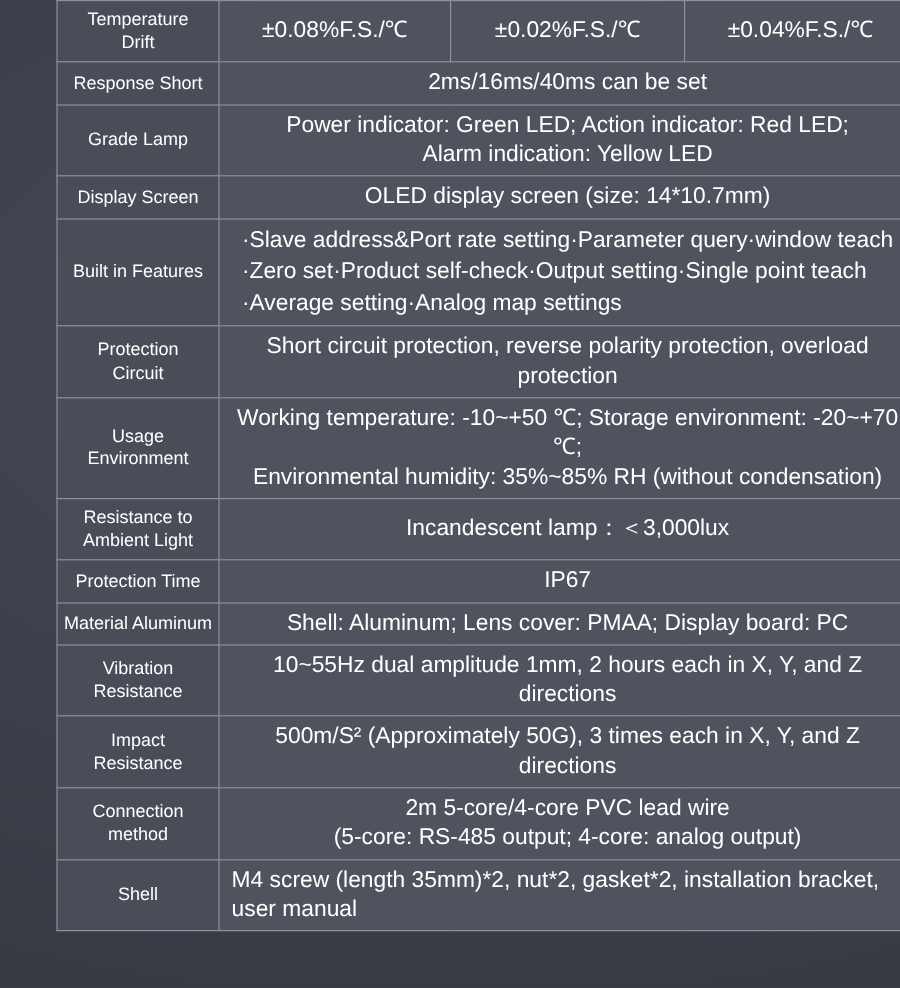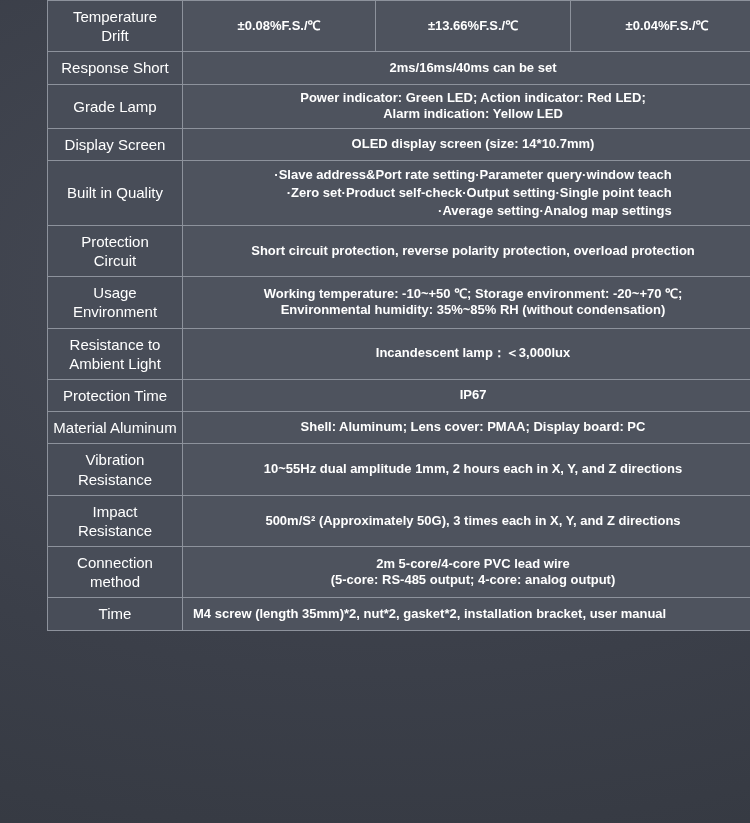--- a/index.html
+++ b/index.html
@@ -37,72 +37,71 @@
     text-align: center;
   }
   td.label {
     width: 126px;
     background: #484d58;
     font-size: 15px;
     padding: 6px 4px;
   }
   td.value {
     background: #4e535e;
-    font-size: 13px;
-    font-weight: bold;
+    font-size: 19px;
   }
   td.value.left {
     text-align: left;
     padding-left: 10px;
   }
   .multi {
     display: block;
   }
   .bullets {
-    text-align: right;
+    text-align: left;
     display: inline-block;
     line-height: 1.38;
   }
   .drift-cell { width: 176px; }
   .drift-cell2 { width: 178px; }
   .drift-cell3 { width: 176px; }
 </style>
 </head>
 <body>
 
 <div class="page">
   <table class="spec-table">
     <tbody>
 
       <tr>
         <td class="label">
           <span class="multi">Temperature<br>Drift</span>
         </td>
         <td class="value drift-cell">±0.08%F.S./℃</td>
-        <td class="value drift-cell2">±13.66%F.S./℃</td>
+        <td class="value drift-cell2">±0.02%F.S./℃</td>
         <td class="value drift-cell3">±0.04%F.S./℃</td>
       </tr>
 
       <tr>
         <td class="label">Response Short</td>
         <td class="value" colspan="3">2ms/16ms/40ms can be set</td>
       </tr>
 
       <tr>
         <td class="label">Grade Lamp</td>
         <td class="value" colspan="3">Power indicator: Green LED; Action indicator: Red LED;<br>Alarm indication: Yellow LED</td>
       </tr>
 
       <tr>
         <td class="label">Display Screen</td>
         <td class="value" colspan="3">OLED display screen (size: 14*10.7mm)</td>
       </tr>
 
       <tr>
-        <td class="label">Built in Quality</td>
+        <td class="label">Built in Features</td>
         <td class="value" colspan="3">
           <span class="bullets">·Slave address&amp;Port rate setting·Parameter query·window teach<br>·Zero set·Product self-check·Output setting·Single point teach<br>·Average setting·Analog map settings</span>
         </td>
       </tr>
 
       <tr>
         <td class="label">Protection<br>Circuit</td>
         <td class="value" colspan="3">Short circuit protection, reverse polarity protection, overload protection</td>
       </tr>
 
@@ -135,19 +134,19 @@
         <td class="label">Impact<br>Resistance</td>
         <td class="value" colspan="3">500m/S² (Approximately 50G), 3 times each in X, Y, and Z directions</td>
       </tr>
 
       <tr>
         <td class="label">Connection<br>method</td>
         <td class="value" colspan="3">2m 5-core/4-core PVC lead wire<br>(5-core: RS-485 output; 4-core: analog output)</td>
       </tr>
 
       <tr>
-        <td class="label">Time</td>
+        <td class="label">Shell</td>
         <td class="value left" colspan="3">M4 screw (length 35mm)*2, nut*2, gasket*2, installation bracket, user manual</td>
       </tr>
 
     </tbody>
   </table>
 </div>
 
 </body></html>

